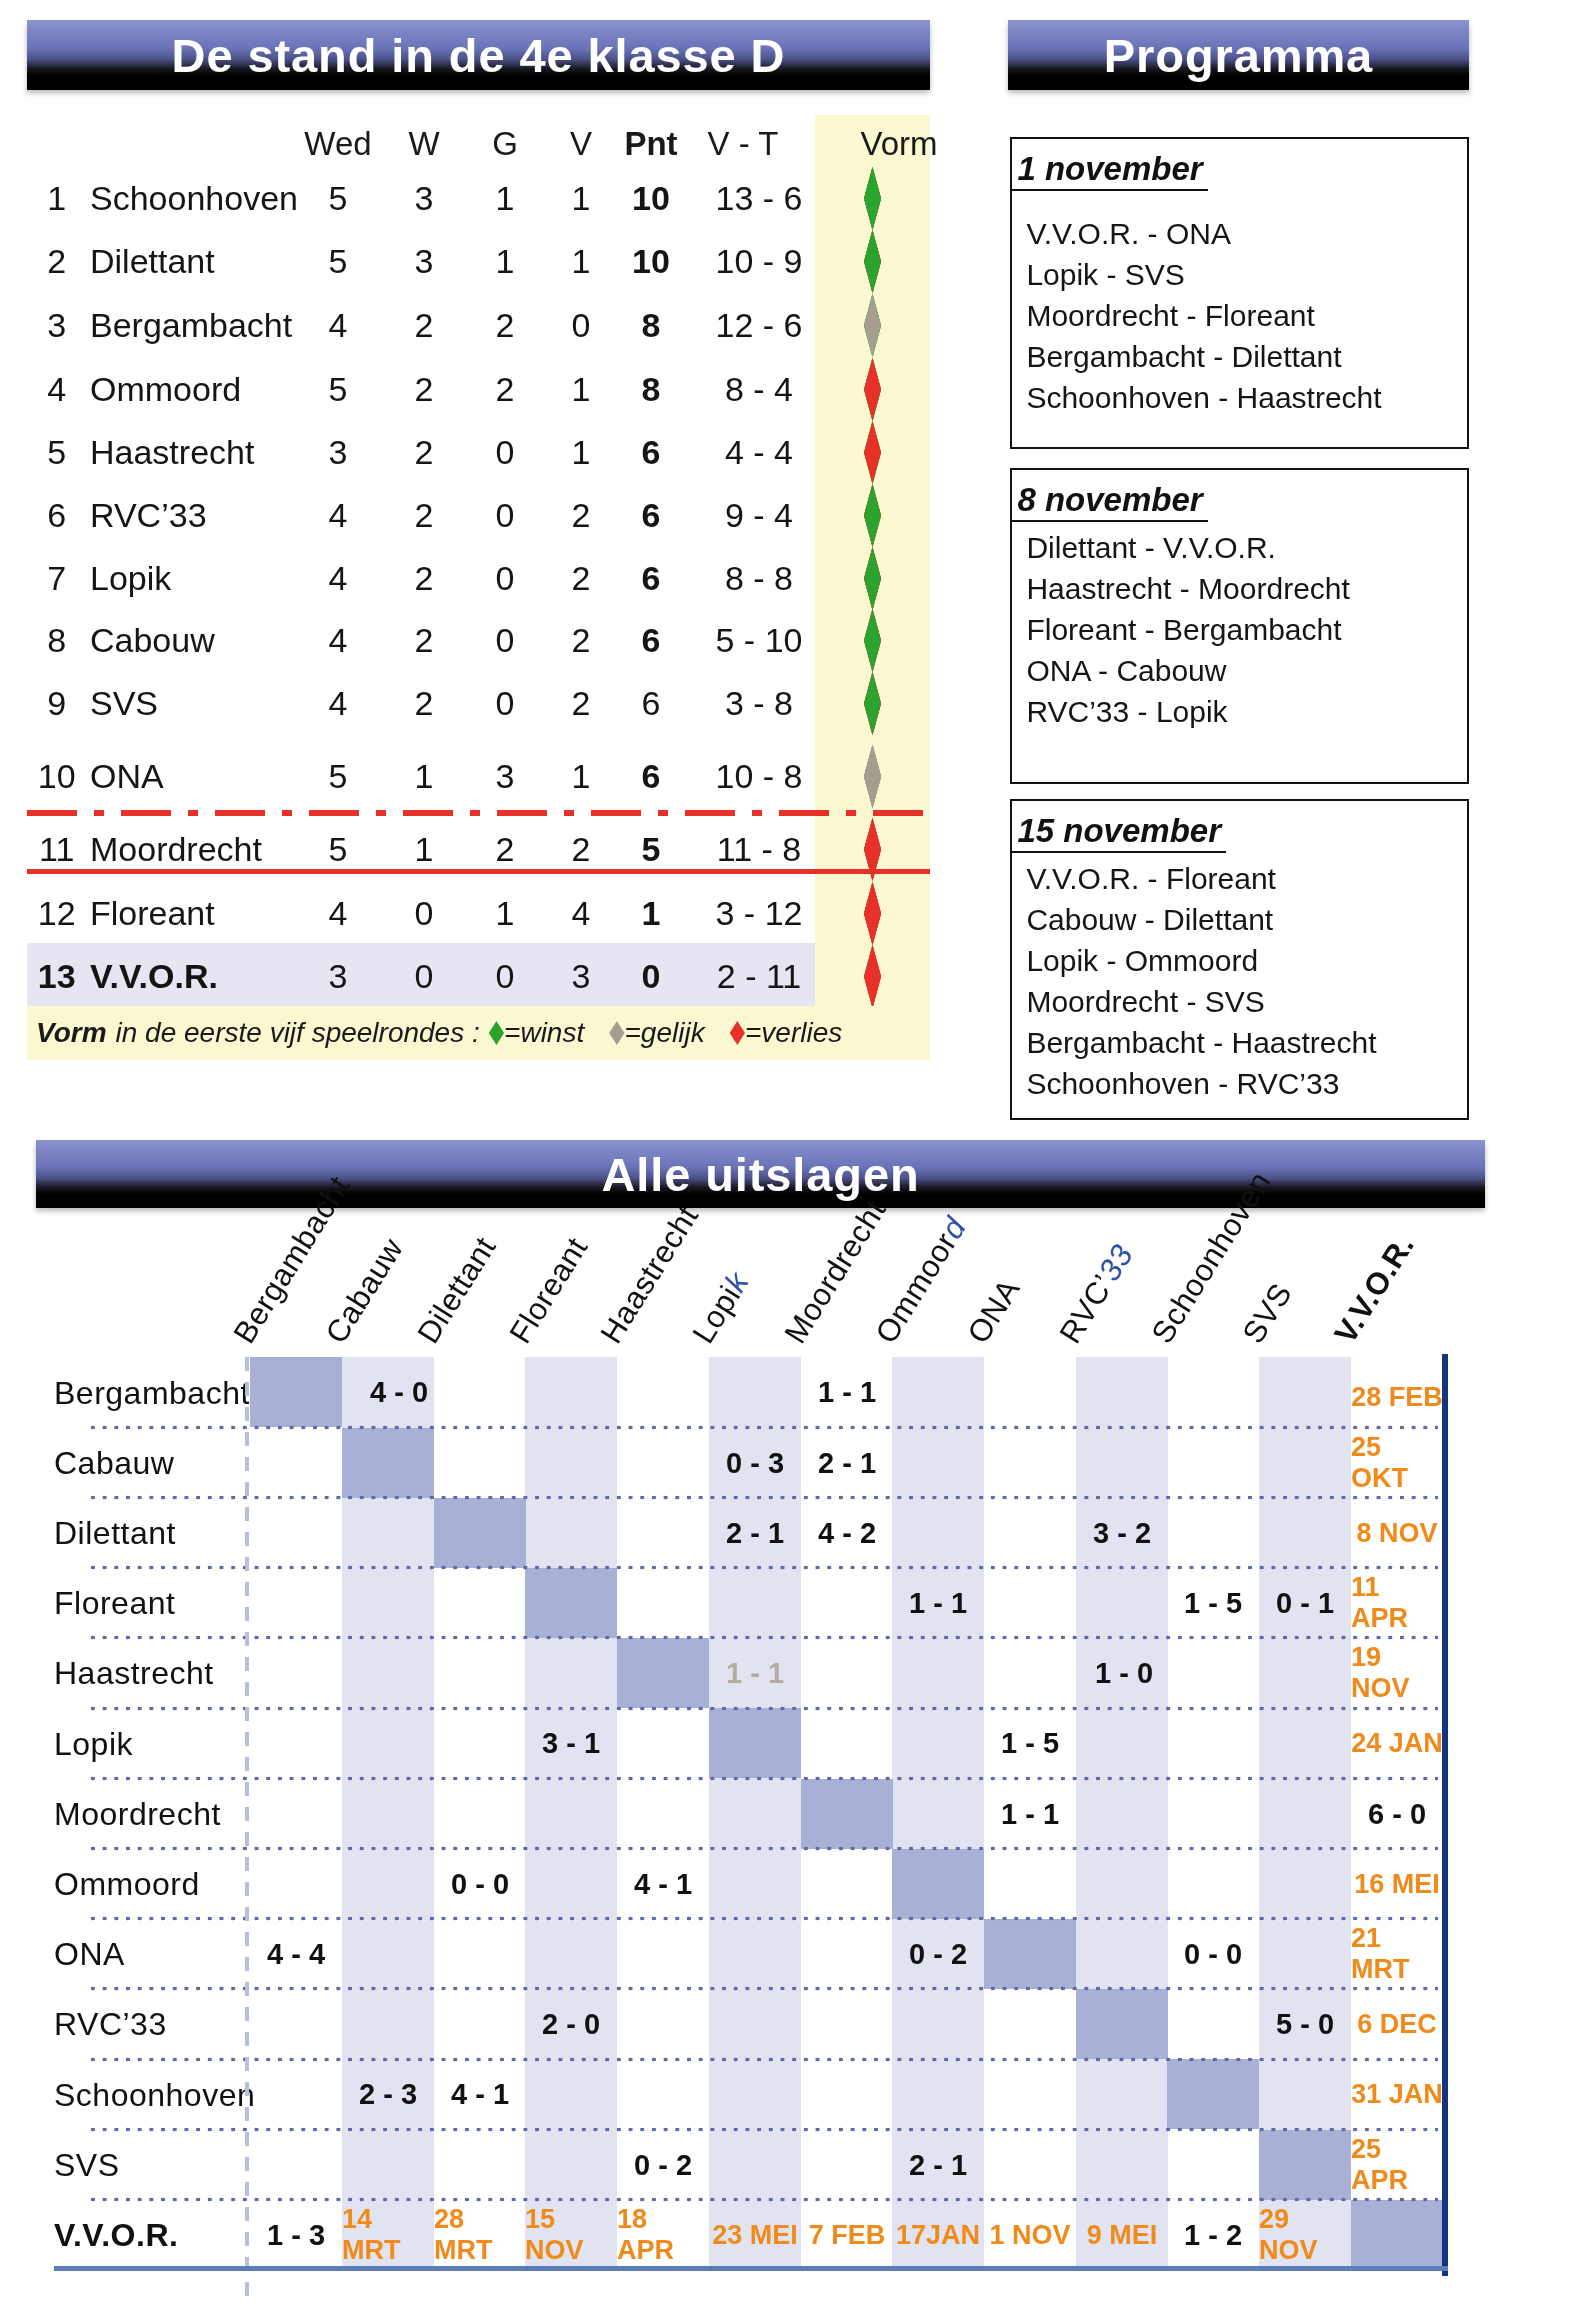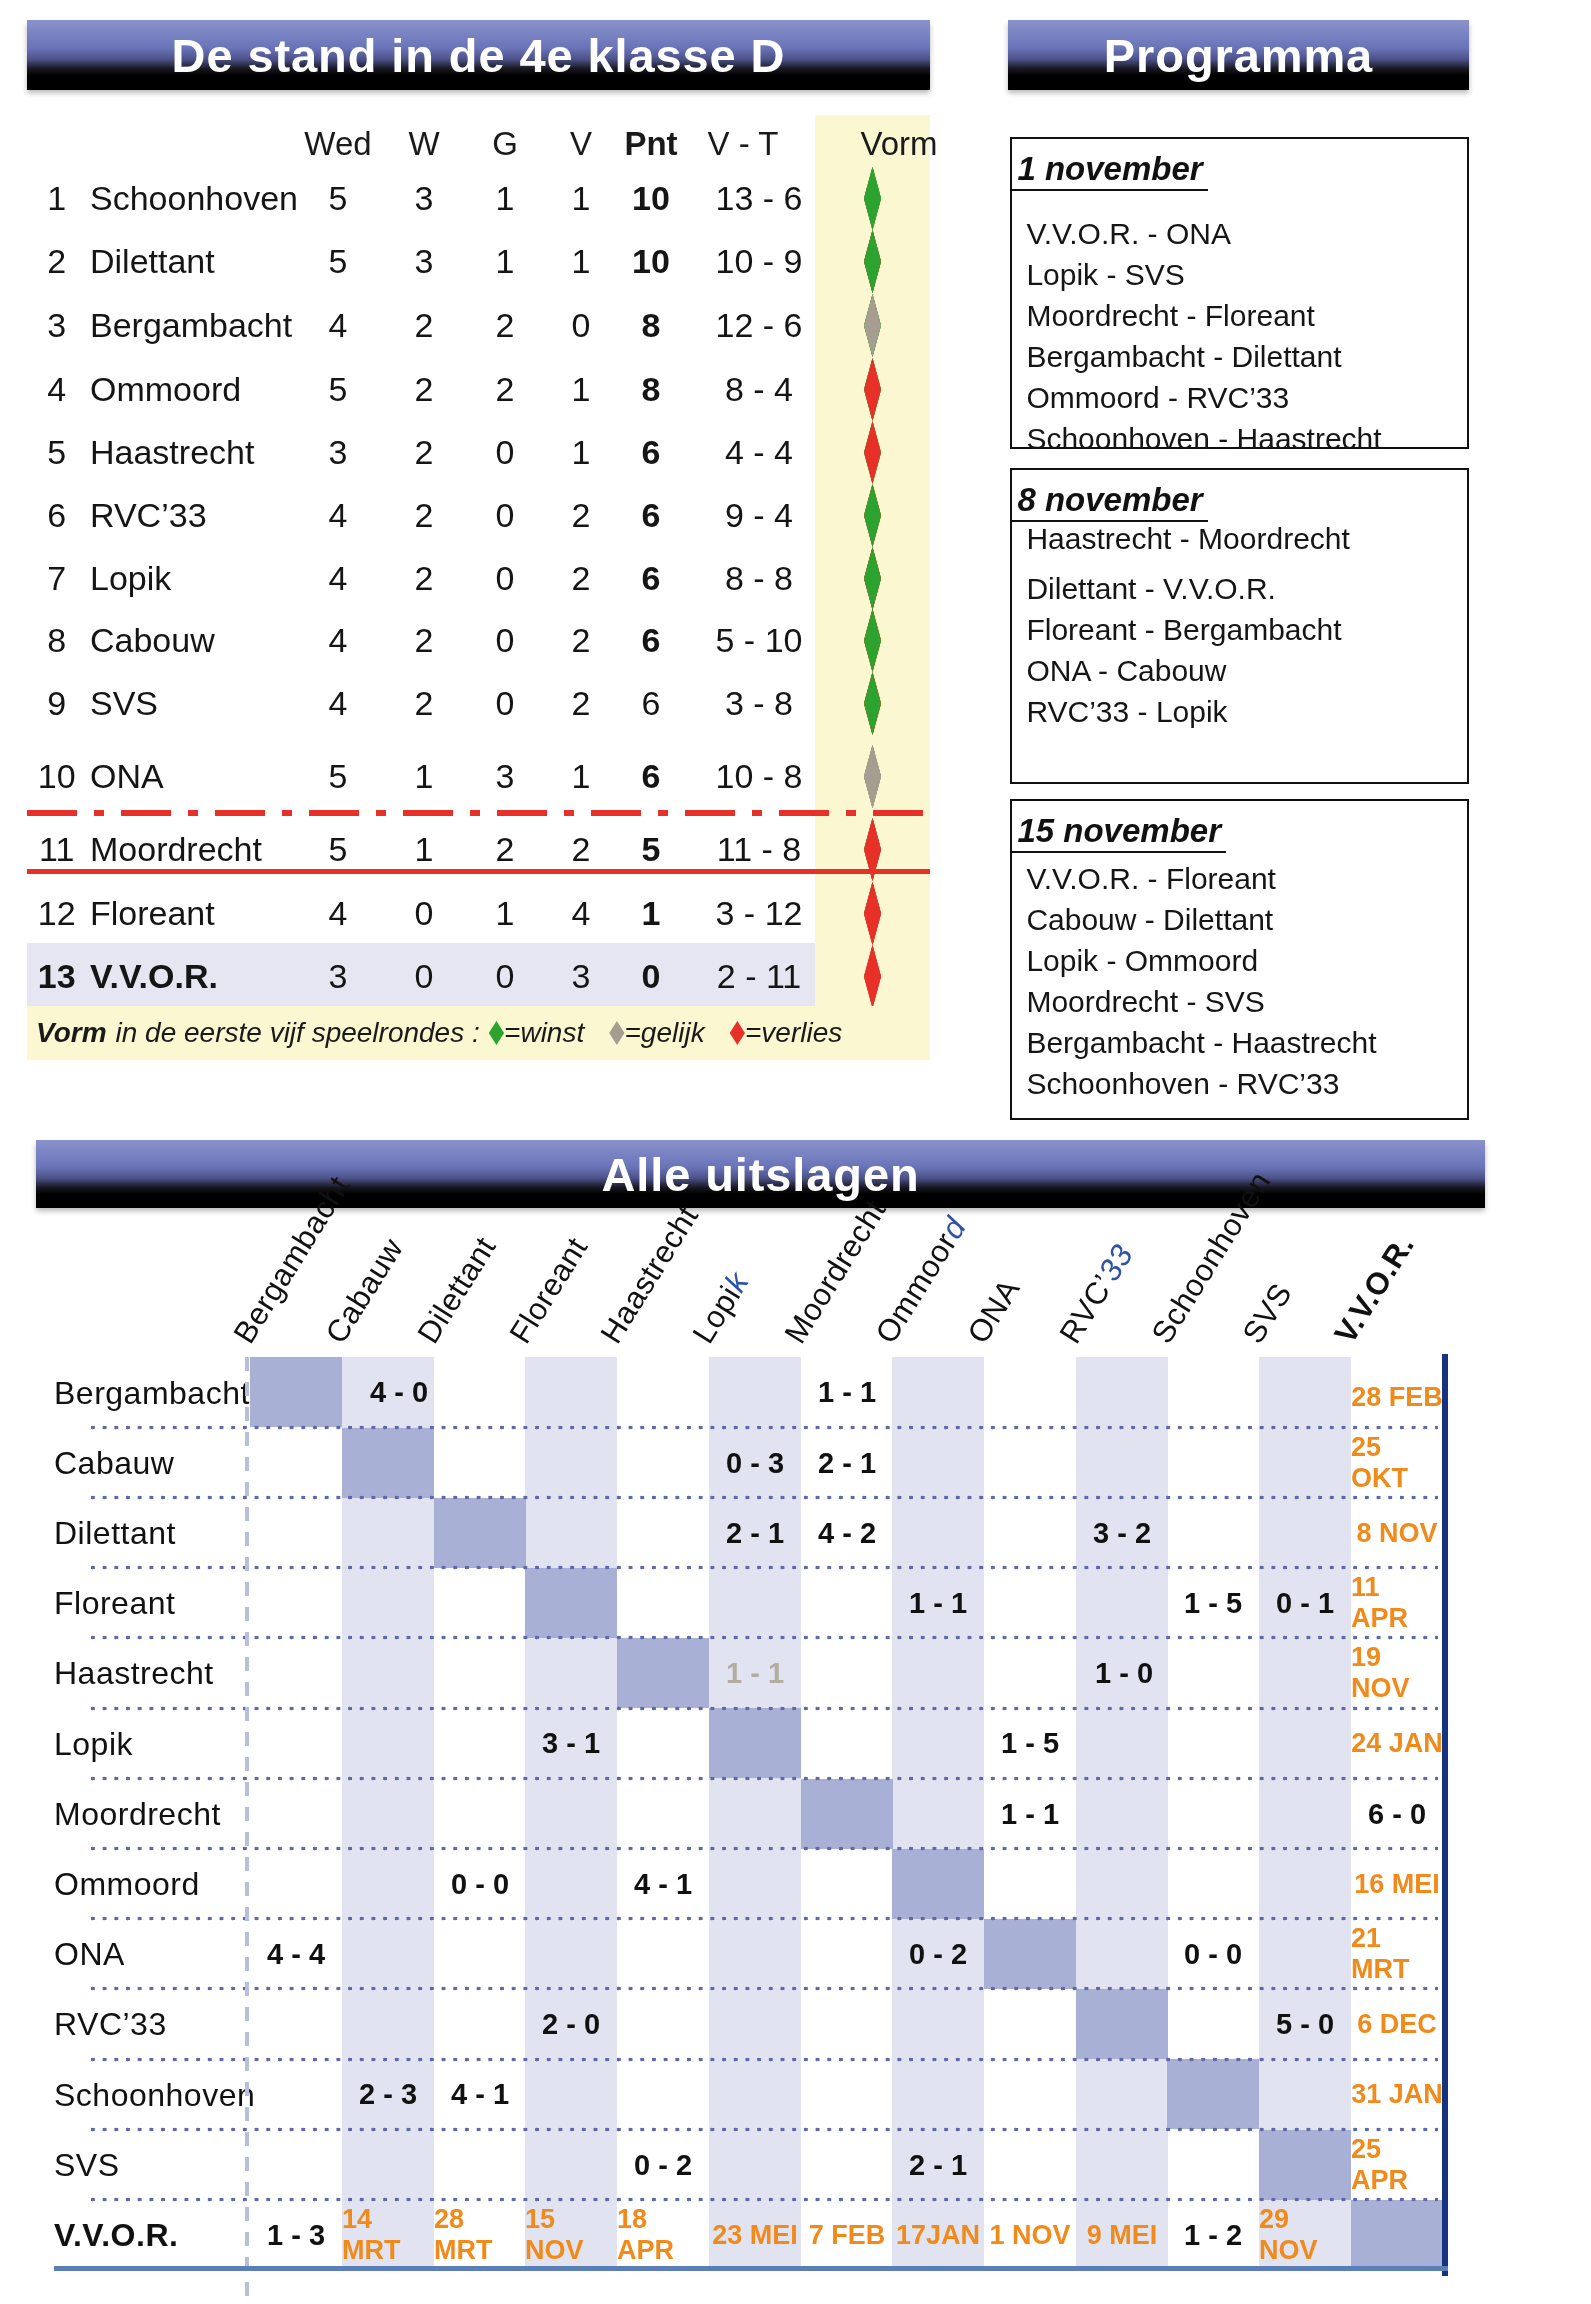--- a/index.html
+++ b/index.html
@@ -332,27 +332,26 @@
     <span>Programma</span>
   </div>
 
   <div id="prog-boxes">
       <div class="prog-box" style="top: 137px; height: 308px;">
         <div class="prog-head"><span>1 november</span></div>
         <div class="prog-line" style="margin-top: 26px;">V.V.O.R. - ONA</div>
         <div class="prog-line" style="margin-top: 0px;">Lopik - SVS</div>
         <div class="prog-line" style="margin-top: 0px;">Moordrecht - Floreant</div>
         <div class="prog-line" style="margin-top: 0px;">Bergambacht - Dilettant</div>
-        <div class="prog-line" style="margin-top: 0px;">Ommoord - RVC’33</div>
         <div class="prog-line" style="margin-top: 0px;">Schoonhoven - Haastrecht</div>
       </div>
       <div class="prog-box" style="top: 468px; height: 312px;">
         <div class="prog-head"><span>8 november</span></div>
+        <div class="prog-line" style="margin-top: 9px;">Dilettant - V.V.O.R.</div>
         <div class="prog-line" style="margin-top: 0px;">Haastrecht - Moordrecht</div>
-        <div class="prog-line" style="margin-top: 9px;">Dilettant - V.V.O.R.</div>
         <div class="prog-line" style="margin-top: 0px;">Floreant - Bergambacht</div>
         <div class="prog-line" style="margin-top: 0px;">ONA - Cabouw</div>
         <div class="prog-line" style="margin-top: 0px;">RVC’33 - Lopik</div>
       </div>
       <div class="prog-box" style="top: 799px; height: 317px;">
         <div class="prog-head"><span>15 november</span></div>
         <div class="prog-line" style="margin-top: 9px;">V.V.O.R. - Floreant</div>
         <div class="prog-line" style="margin-top: 0px;">Cabouw - Dilettant</div>
         <div class="prog-line" style="margin-top: 0px;">Lopik - Ommoord</div>
         <div class="prog-line" style="margin-top: 0px;">Moordrecht - SVS</div>

